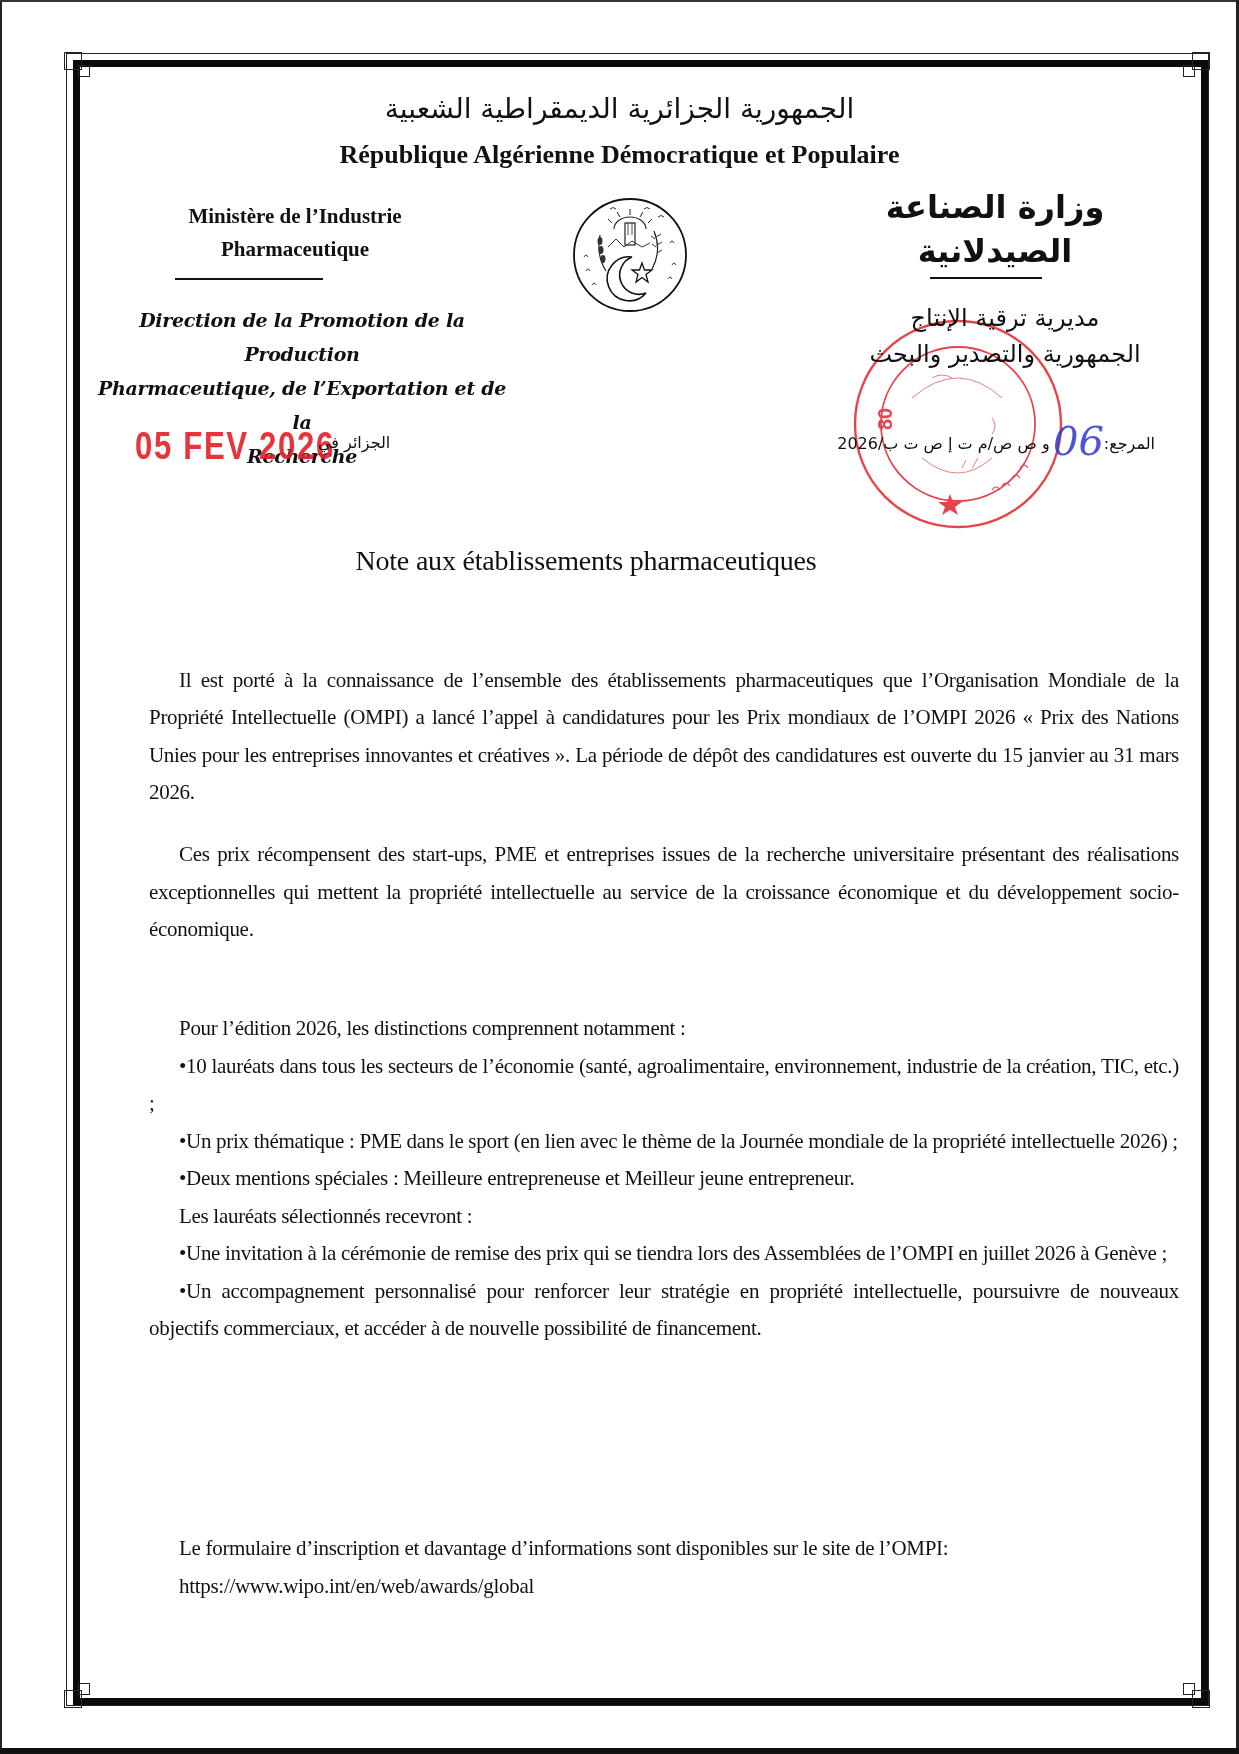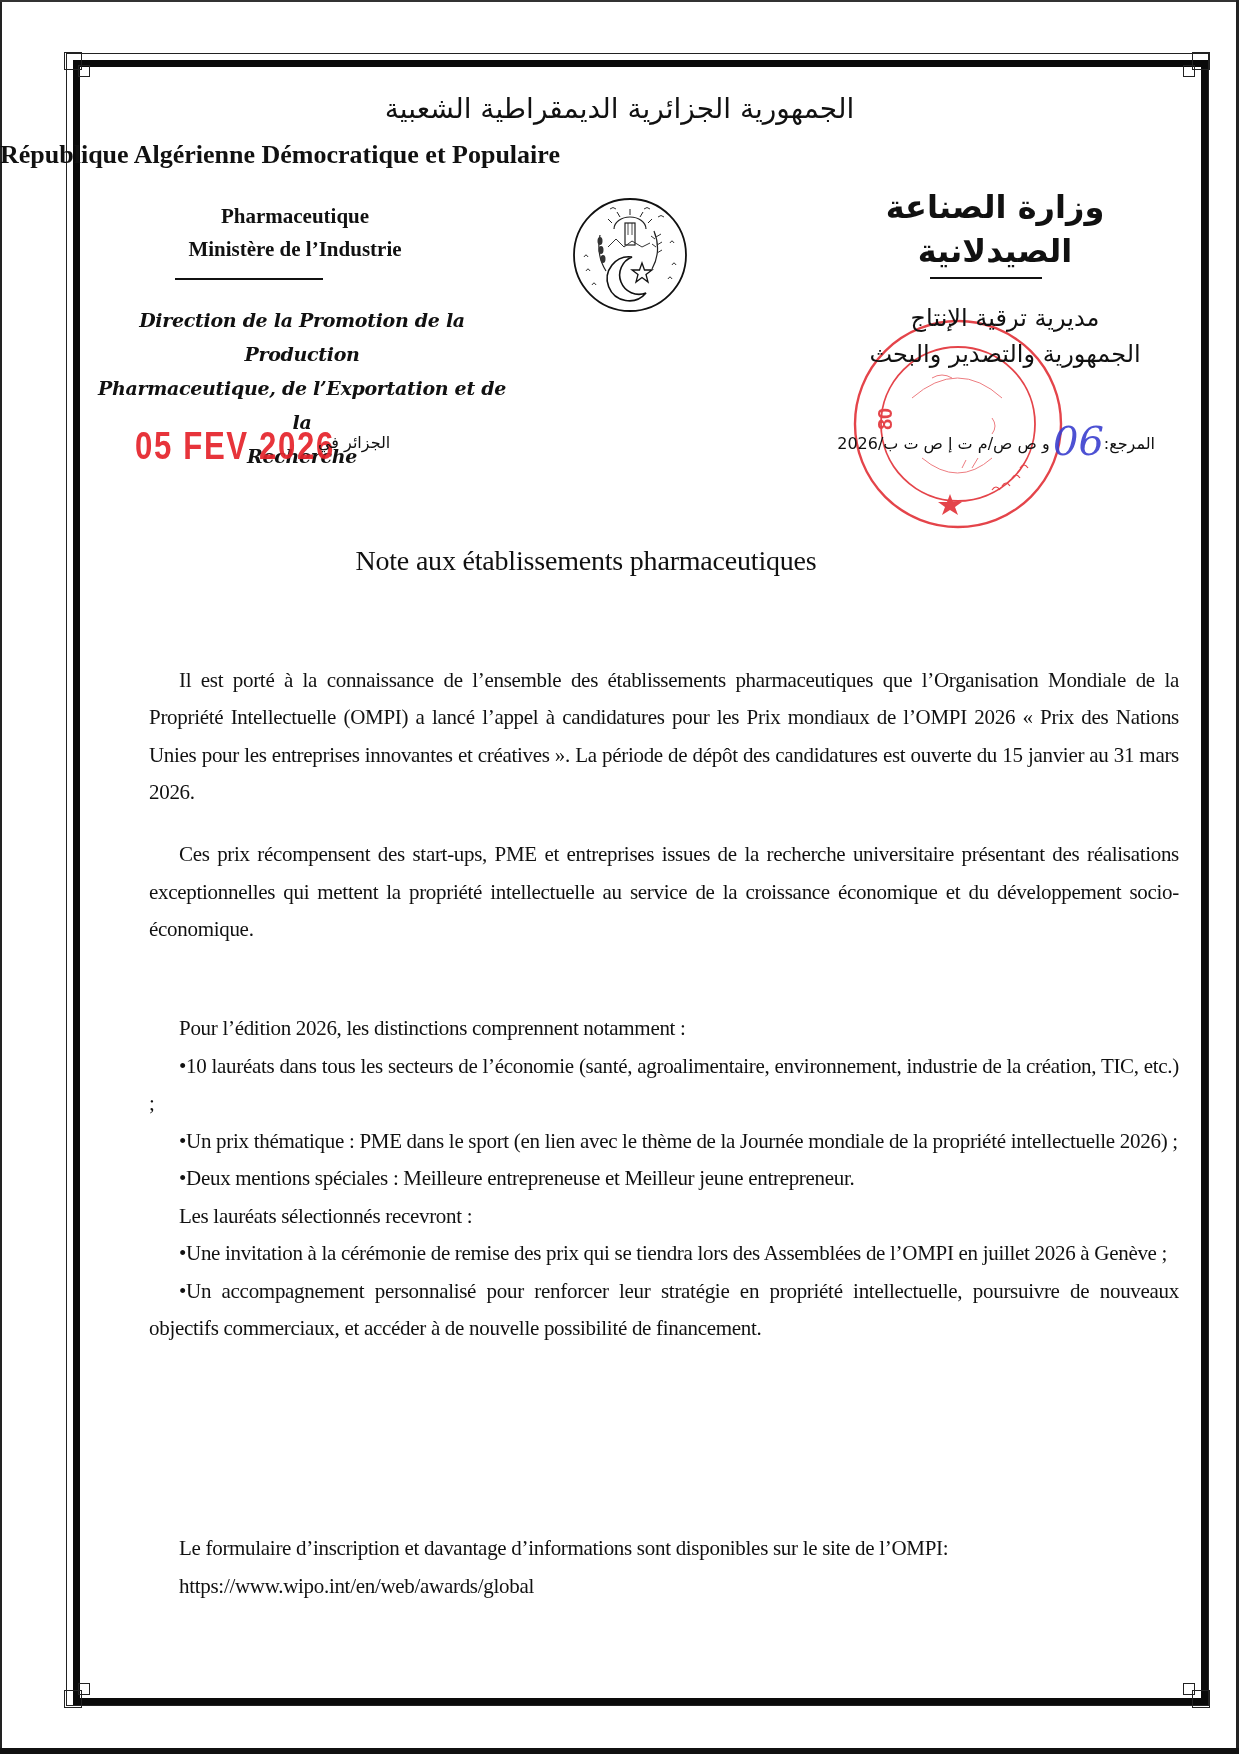--- a/index.html
+++ b/index.html
@@ -57,20 +57,21 @@
       text-align: center;
       font-family: "DejaVu Sans", sans-serif;
       font-size: 28px;
       direction: rtl;
       letter-spacing: 1px;
     }
     .hdr-fr {
       position: absolute;
       left: 0; width: 1239px;
       top: 140px;
+      text-align: center;
       font-weight: bold;
       font-size: 26px;
     }
     .ministry-fr {
       position: absolute;
       left: 100px; width: 390px;
       top: 200px;
       text-align: center;
       font-weight: bold;
       font-size: 21px;
@@ -213,22 +214,22 @@
 <div class="corner b" style="left:1183px;top:65px;" data-name="frame-corner"></div>
 <div class="corner" style="left:64px;top:1690px;" data-name="frame-corner"></div>
 <div class="corner b" style="left:78px;top:1683px;" data-name="frame-corner"></div>
 <div class="corner" style="left:1192px;top:1690px;" data-name="frame-corner"></div>
 <div class="corner b" style="left:1183px;top:1683px;" data-name="frame-corner"></div>
 
 <div class="hdr-ar" data-name="republic-name-arabic">الجمهورية الجزائرية الديمقراطية الشعبية</div>
 <div class="hdr-fr" data-name="republic-name-french">République Algérienne Démocratique et Populaire</div>
 
 <div class="ministry-fr" data-name="ministry-name-french">
+  <div data-name="ministry-line">Ministère de l’Industrie</div>
   <div data-name="ministry-line">Pharmaceutique</div>
-  <div data-name="ministry-line">Ministère de l’Industrie</div>
 </div>
 <div class="ministry-fr-rule" data-name="divider"></div>
 
 <div class="direction-fr" data-name="direction-name-french">
   <div data-name="direction-line">Direction de la Promotion de la Production</div>
   <div data-name="direction-line">Pharmaceutique, de l’Exportation et de la</div>
   <div data-name="direction-line">Recherche</div>
 </div>
 
 <div class="emblem" data-name="algeria-emblem-icon">

